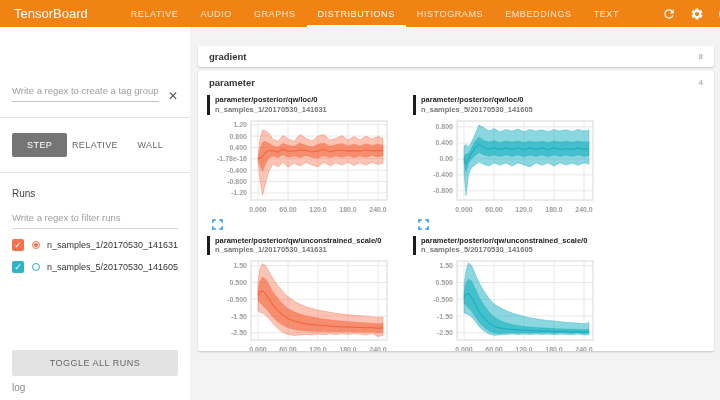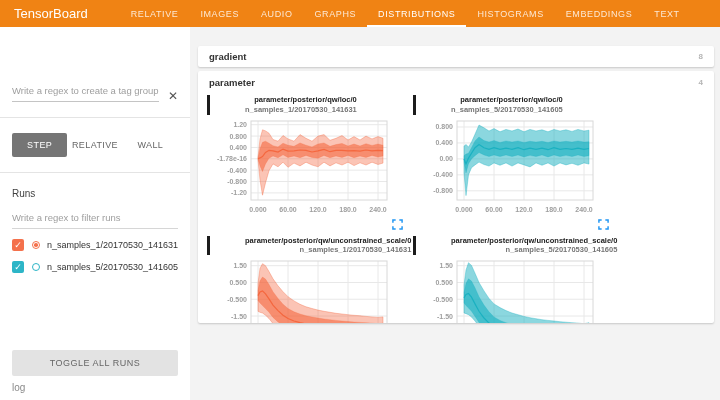--- a/index.html
+++ b/index.html
@@ -54,42 +54,41 @@
   .log-label { position:absolute; left:12px; bottom:7px; font-size:10px; color:#8a8a8a; }
 
   
   .main { position:absolute; top:27px; left:190px; right:0; bottom:0; padding:19px 6px 0 8px;font-weight:bold; }
   .section-bar { background:#fff; border-radius:2px; box-shadow:0 1px 2px rgba(0,0,0,.18);
                  height:21px; display:flex; align-items:center; justify-content:space-between;
                  padding:0 11px; cursor:pointer; }
   .section-title { font-size:9.5px; color:#333; }
   .section-count { font-size:8px; color:#b5b5b5; }
   .panel { background:#fff; border-radius:2px; box-shadow:0 1px 2px rgba(0,0,0,.18);
-           margin-top:4px; height:252px; overflow:hidden;text-align:right; }
+           margin-top:4px; height:280px; overflow:hidden; }
   .panel-header { height:22px; display:flex; align-items:center; justify-content:space-between;
                   padding:0 11px; cursor:pointer; }
   .charts-grid { display:grid; grid-template-columns:196px 196px; column-gap:10px; row-gap:2px;
                  padding:2px 0 0 9px; }
   .chart-card { width:196px; }
-  .chart-title { display:flex; margin-bottom:1px;gap:30px; }
+  .chart-title { display:flex; margin-bottom:1px; }
   .title-accent { width:3px; background:#1c1c1c; flex:none; margin-right:5px; }
   .title-lines { font-size:7.5px; line-height:1.3; }
   .title-tag { color:#212121; }
   .title-run { color:#757575; }
   .chart-plot { display:block; }
   .expand-icon { margin:1px 0 0 5px; cursor:pointer; }
 </style>
 </head>
 <body>
 
 <div class="header">
   <div class="logo">TensorBoard</div>
   <div class="nav">
     <div class="nav-tab">RELATIVE</div>
-    <div class="nav-tab">IMAGES</div>
     <div class="nav-tab">AUDIO</div>
     <div class="nav-tab">GRAPHS</div>
     <div class="nav-tab active">DISTRIBUTIONS</div>
     <div class="nav-tab">HISTOGRAMS</div>
     <div class="nav-tab">EMBEDDINGS</div>
     <div class="nav-tab">TEXT</div>
   </div>
   <div class="header-icons">
     <div class="hicon">
       <svg viewBox="0 0 24 24">

